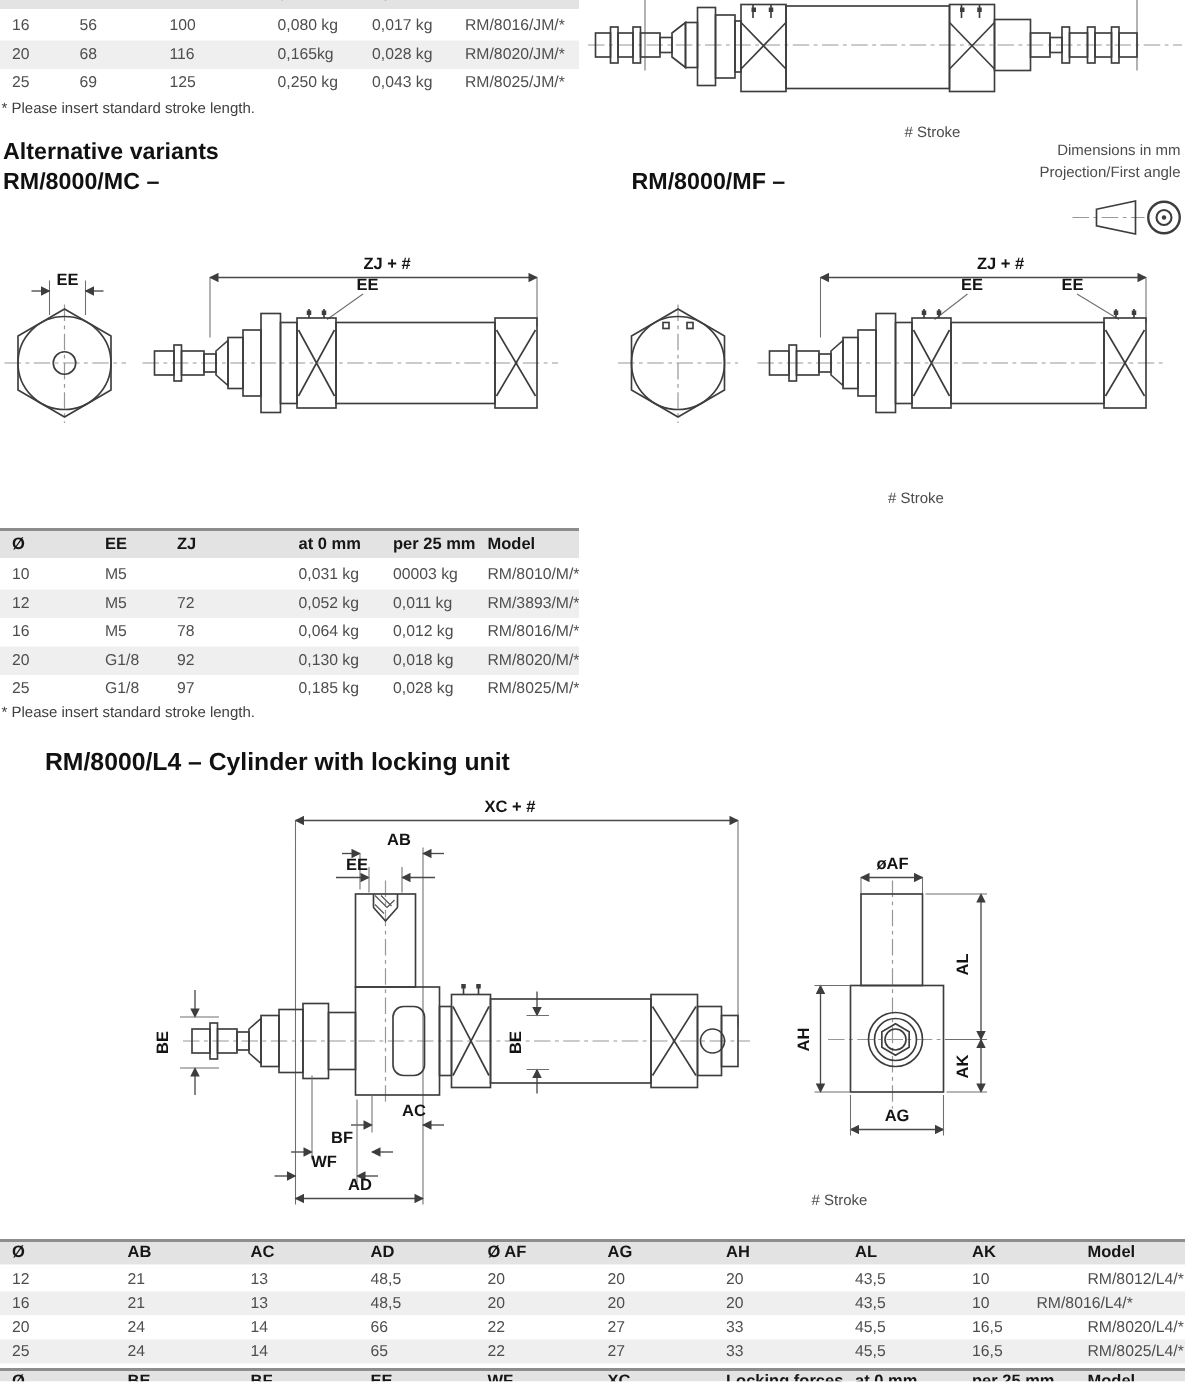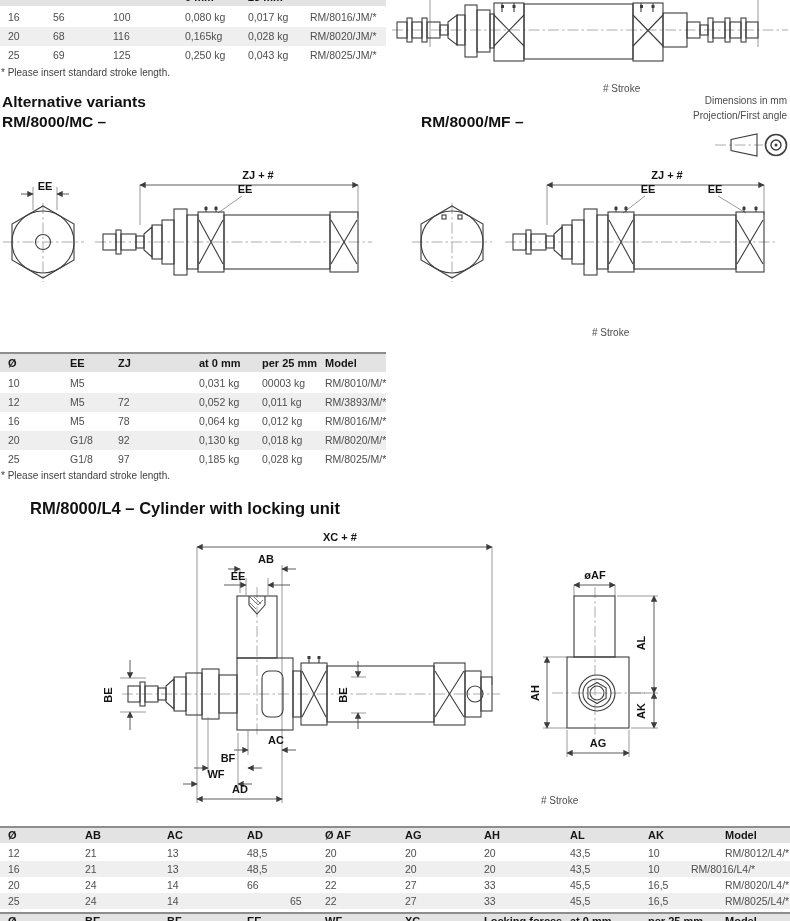--- a/index.html
+++ b/index.html
@@ -458,21 +458,21 @@
         <span class="cell" style="left: 405px;">27</span>
         <span class="cell" style="left: 484px;">33</span>
         <span class="cell" style="left: 570px;">45,5</span>
         <span class="cell" style="left: 648px;">16,5</span>
         <span class="cell" style="left: 725px;">RM/8020/L4/*</span>
       </div>
       <div class="trow alt">
         <span class="cell" style="left: 8px;">25</span>
         <span class="cell" style="left: 85px;">24</span>
         <span class="cell" style="left: 167px;">14</span>
-        <span class="cell" style="left: 247px; margin-left: 43px;">65</span>
+        <span class="cell" style="left: 247px;">65</span>
         <span class="cell" style="left: 325px;">22</span>
         <span class="cell" style="left: 405px;">27</span>
         <span class="cell" style="left: 484px;">33</span>
         <span class="cell" style="left: 570px;">45,5</span>
         <span class="cell" style="left: 648px;">16,5</span>
         <span class="cell" style="left: 725px;">RM/8025/L4/*</span>
       </div>
       <div class="thead partial">
         <span class="cell" style="left: 8px;">Ø</span>
         <span class="cell" style="left: 85px;">BE</span>

